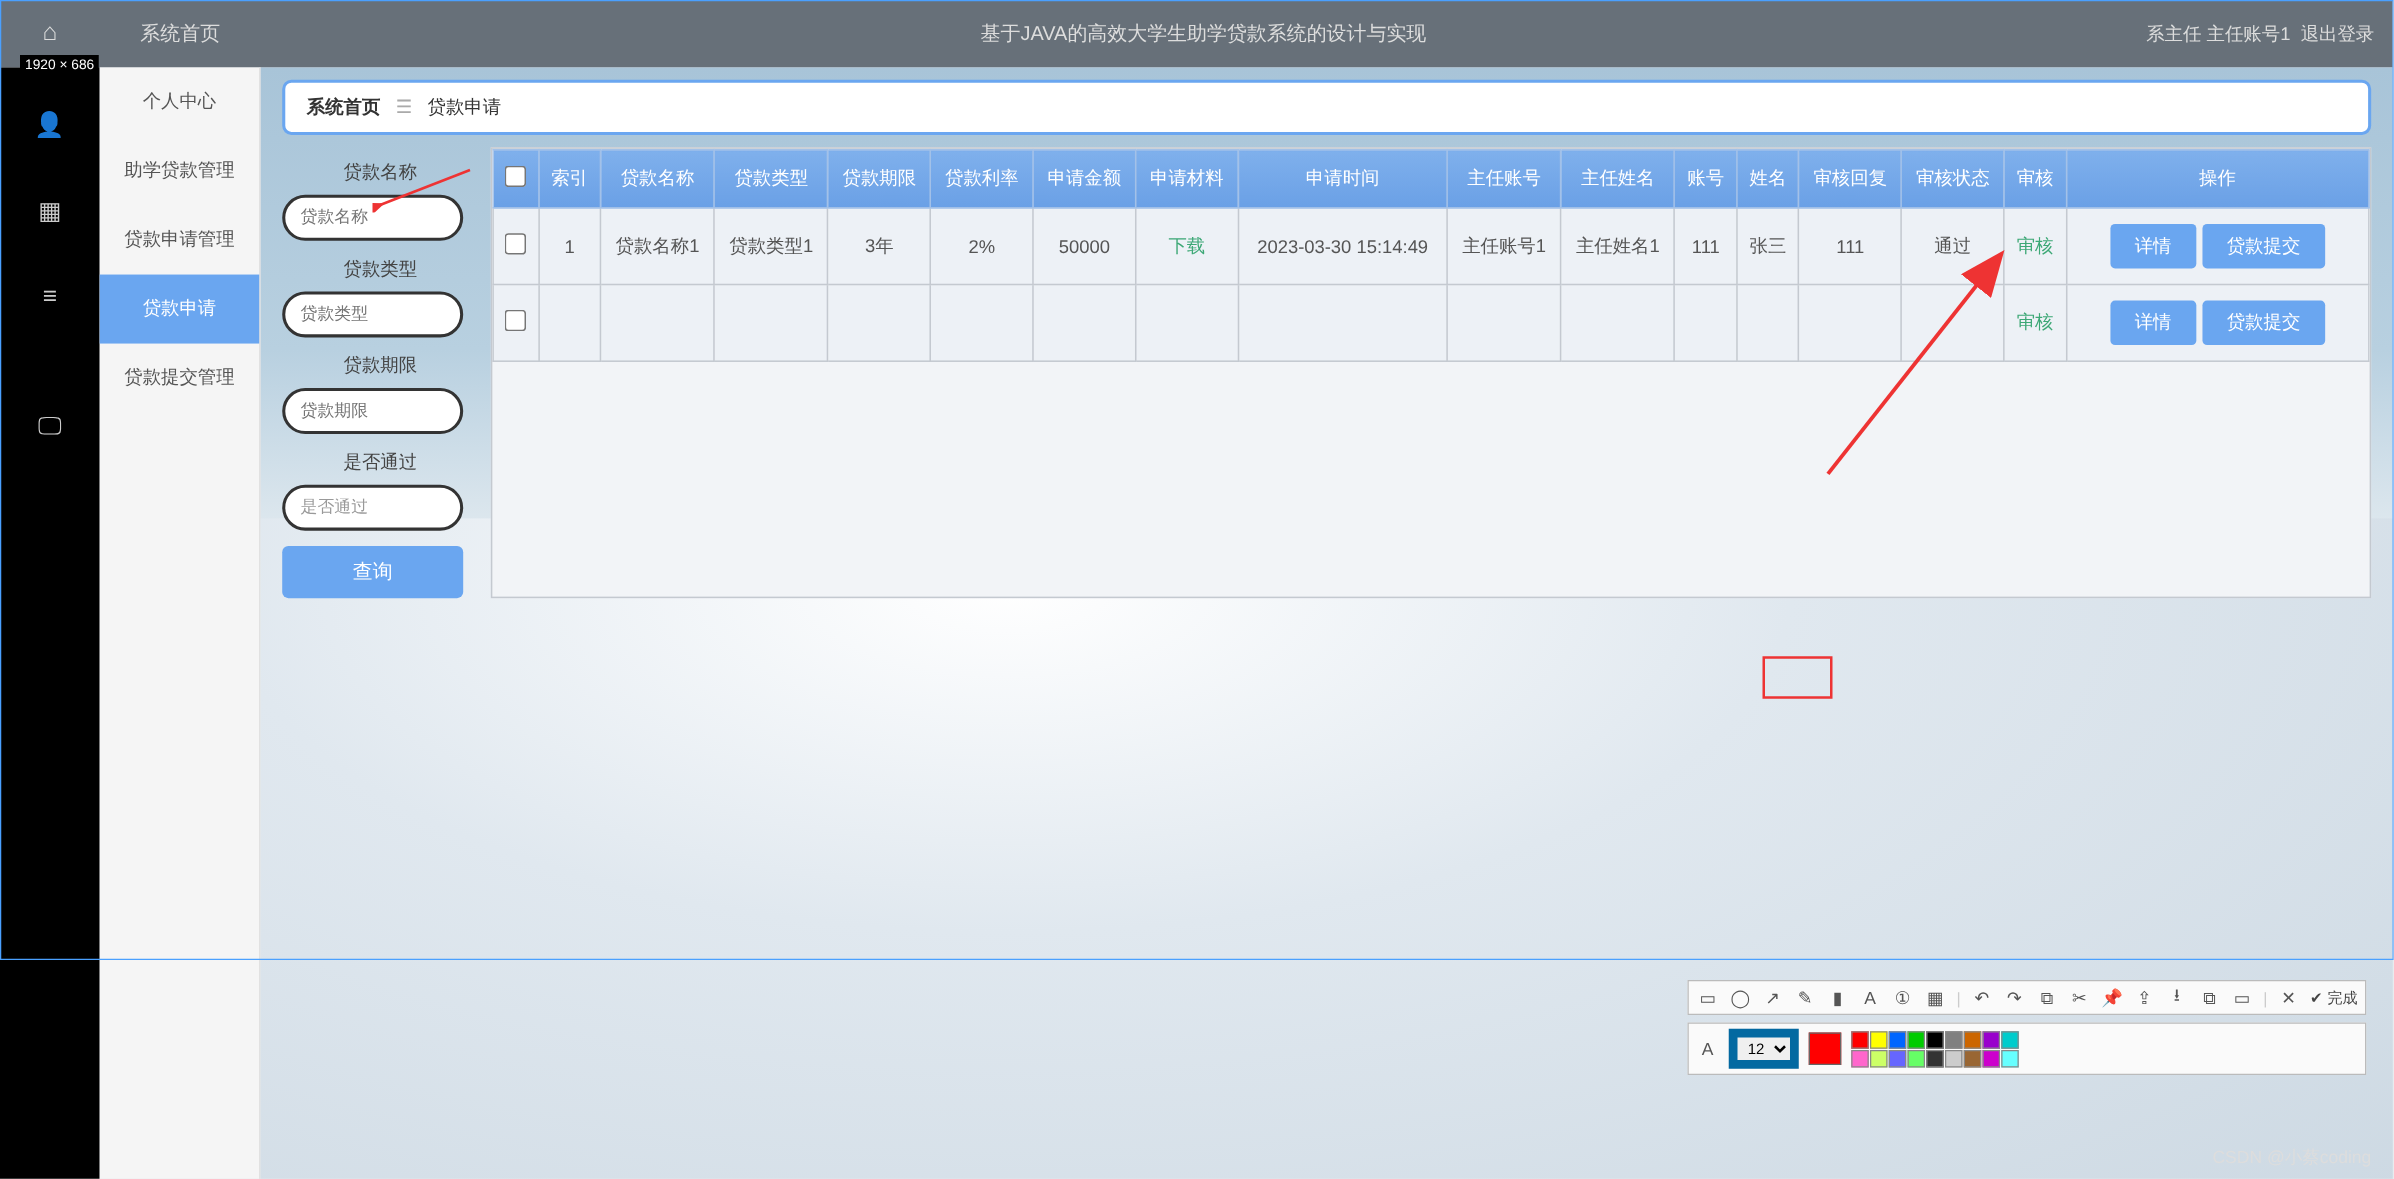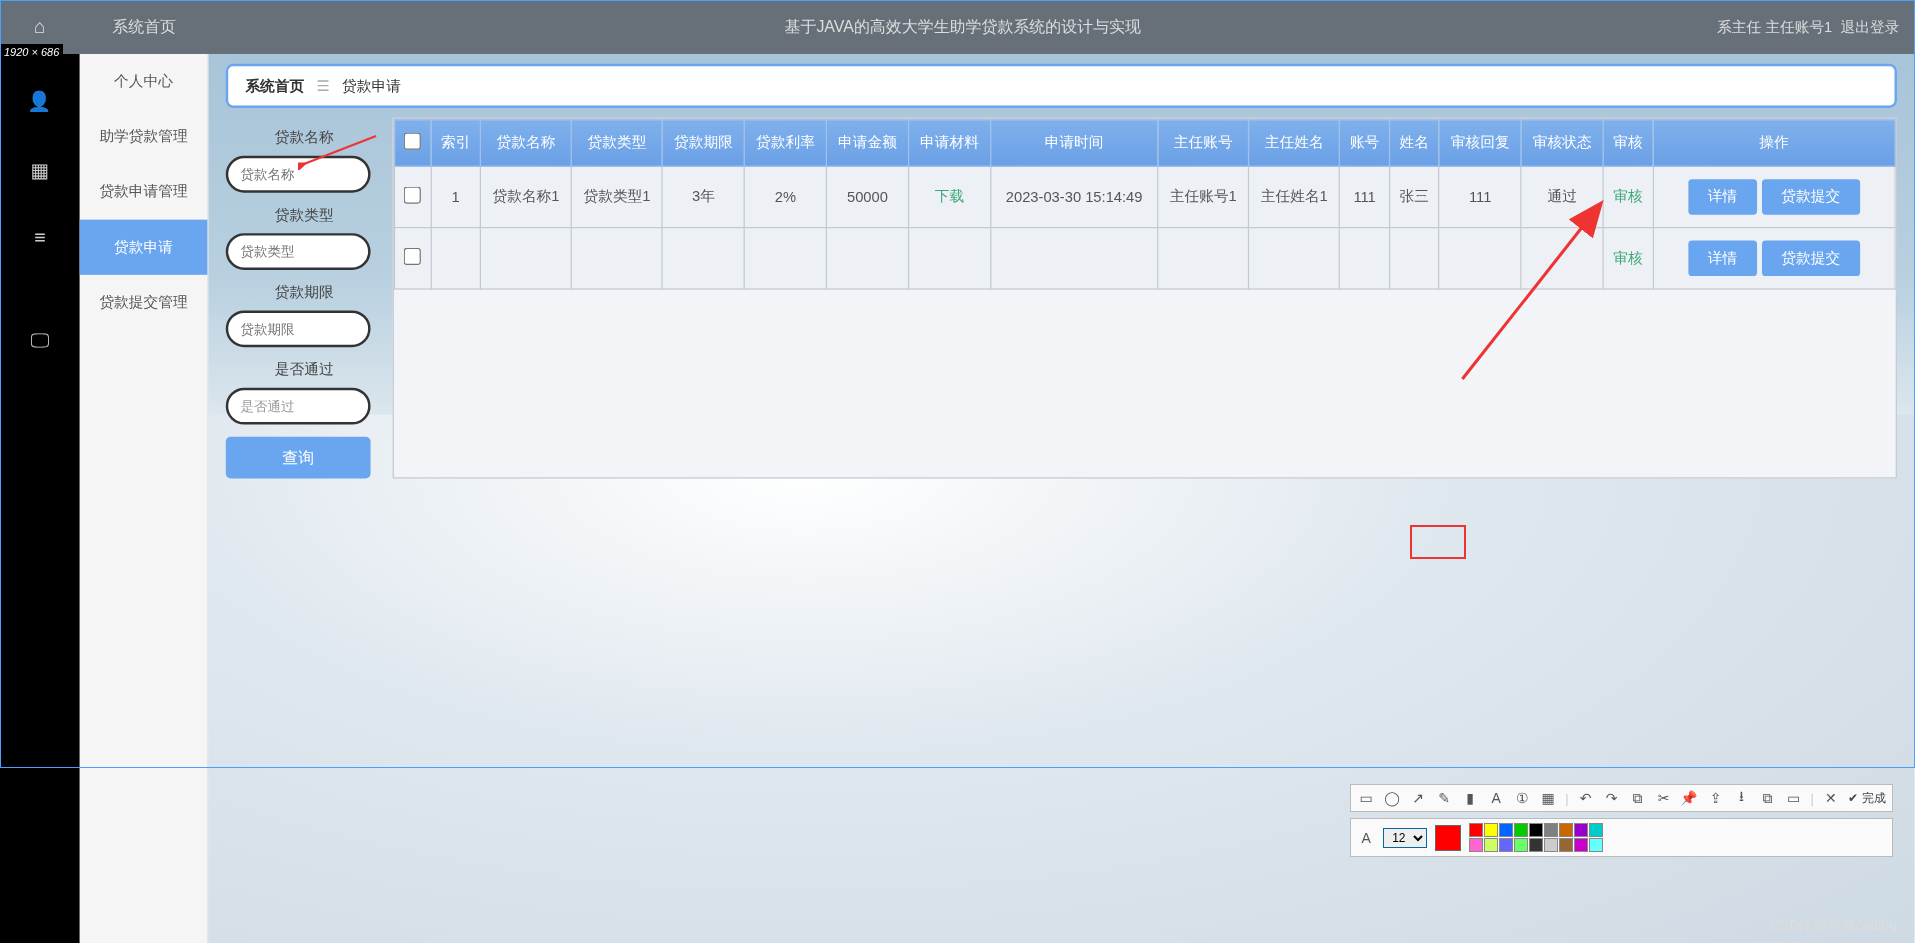--- a/index.html
+++ b/index.html
@@ -6,21 +6,21 @@
 body { background: #e8ecef; overflow: hidden; width: 1915px; height: 943px; position: relative; }
 
 .wrapper { width: 1560px; height: 780px; position: absolute; top: 0; left: 0; transform-origin: top left; transform: scale(1.227); }
 
 .topbar { height: 44px; background: rgba(80,90,100,0.85); display: flex; align-items: center; color: #ddd; font-size: 13px; }
 .topbar .home-btn { width: 65px; display:flex; justify-content:center; font-size:16px;}
 .topbar .sys-home { width: 105px; text-align:center; font-size:13px; }
 .topbar .title { flex:1; text-align:center; }
 .topbar .user-area { padding-right: 12px; font-size:12px; }
 
-.dims-badge { position:absolute; top:44px; left:0; background:#000; color:#fff; font-size:11px; padding:2px 4px; z-index:50;font-style:italic;}
+.dims-badge { position:absolute; top:44px; left:16px; background:#000; color:#fff; font-size:11px; padding:2px 4px; z-index:50;}
 
 .main { display:flex; height: calc(100% - 44px); }
 
 .iconbar { width:65px; background:#000; display:flex; flex-direction:column; align-items:center; padding-top:24px; gap:28px;}
 .iconbar .ic { color:#ccc; font-size:16px; width:28px; height:28px; display:flex; align-items:center; justify-content:center;}
 
 .sidebar { width:105px; background:#f5f5f5; border-right:1px solid #ddd; font-size:12px;}
 .sidebar .item { padding:14px 8px; text-align:center; color:#555; cursor:pointer;}
 .sidebar .item.current { background:#fff; }
 
@@ -50,21 +50,21 @@
 .arrow2 { position:absolute; top:195px; left:1455px; width:130px; height:155px; pointer-events:none; z-index:40; transform:scale(1.227); transform-origin:top left;}
 .redbox { position:absolute; top:525px; left:1410px; width:56px; height:34px; border:2px solid #e33; z-index:30;}
 
 .tools { position:absolute; right:22px; top:784px; display:flex; flex-direction:column; gap:6px; z-index:60;}
 .toolrow { background:#fafafa; border:1px solid #bbb; display:flex; align-items:center; padding:4px 6px; gap:8px; font-size:13px; color:#555;}
 .toolrow .ti { width:18px; height:18px; display:flex; align-items:center; justify-content:center; cursor:pointer; font-size:14px;}
 .toolrow .done { display:flex; align-items:center; gap:4px; color:#444; font-size:12px;}
 .toolrow .sep2 { color:#ccc;}
 .palette { display:grid; grid-template-columns:repeat(9,14px); grid-auto-rows:14px; gap:1px;}
 .palette div{border:1px solid #888;}
-.fontsel { border:1px solid #0369a1; font-size:12px; padding:1px 4px;}
+.fontsel { border:7px solid #0369a1; font-size:12px; padding:1px 4px;}
 .cur-color { width:26px; height:26px; background:#f00; border:1px solid #666;}
 
 .watermark { position:absolute; right:18px; bottom:8px; color:#ddd; font-size:14px; z-index:70;}
 .blue-frame { position:absolute; top:0; left:0; width:1915px; height:768px; border:1px solid #4aa0ff; pointer-events:none; z-index:55;}
 </style>
 </head>
 <body>
 
 <div class="blue-frame"></div>
 

